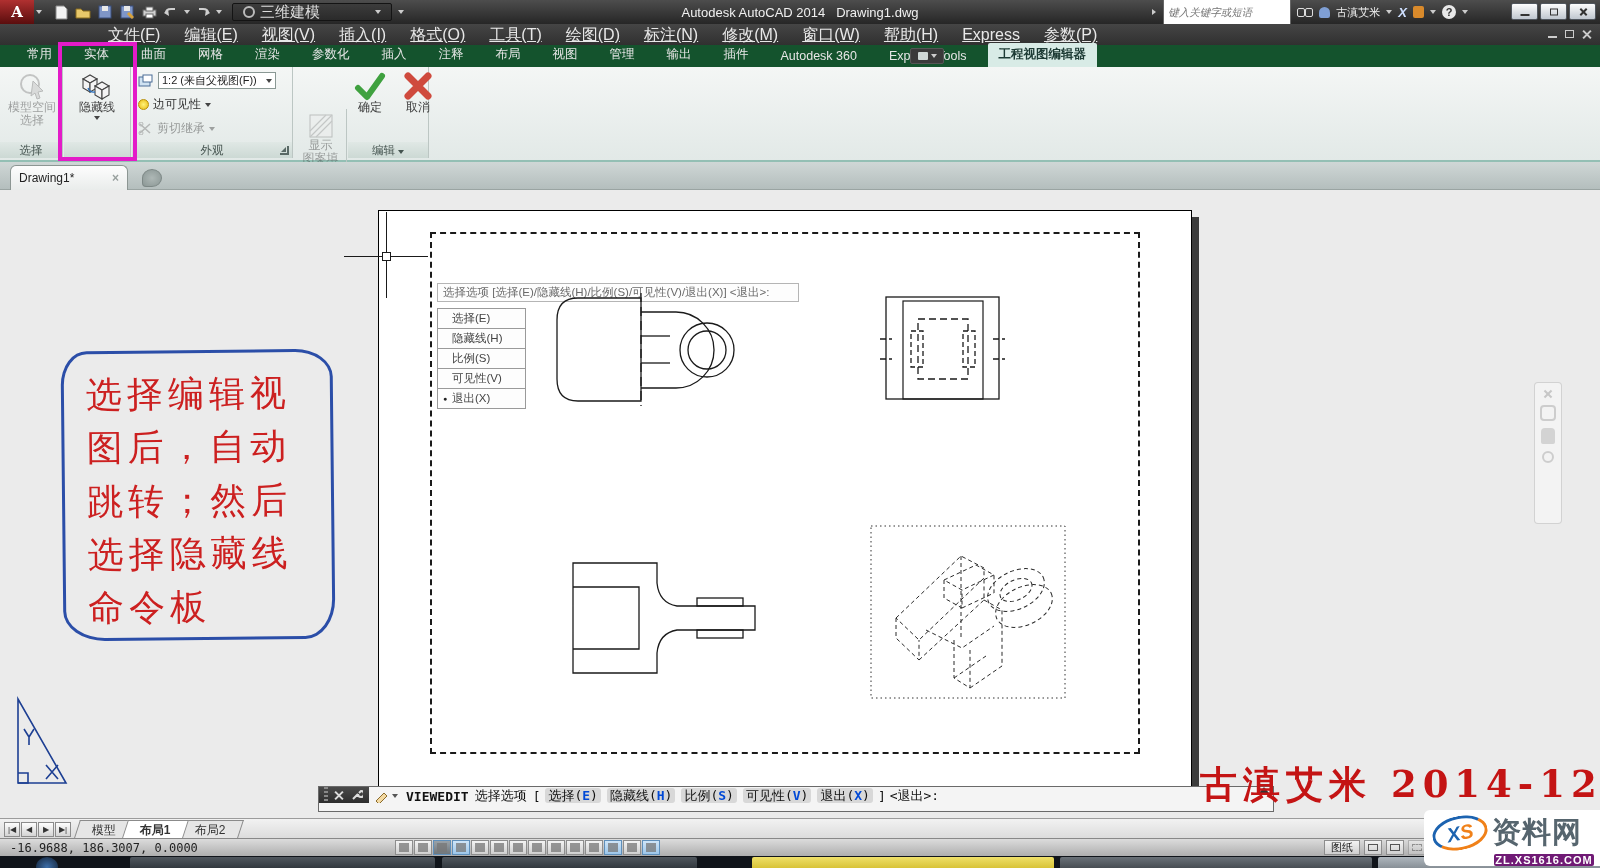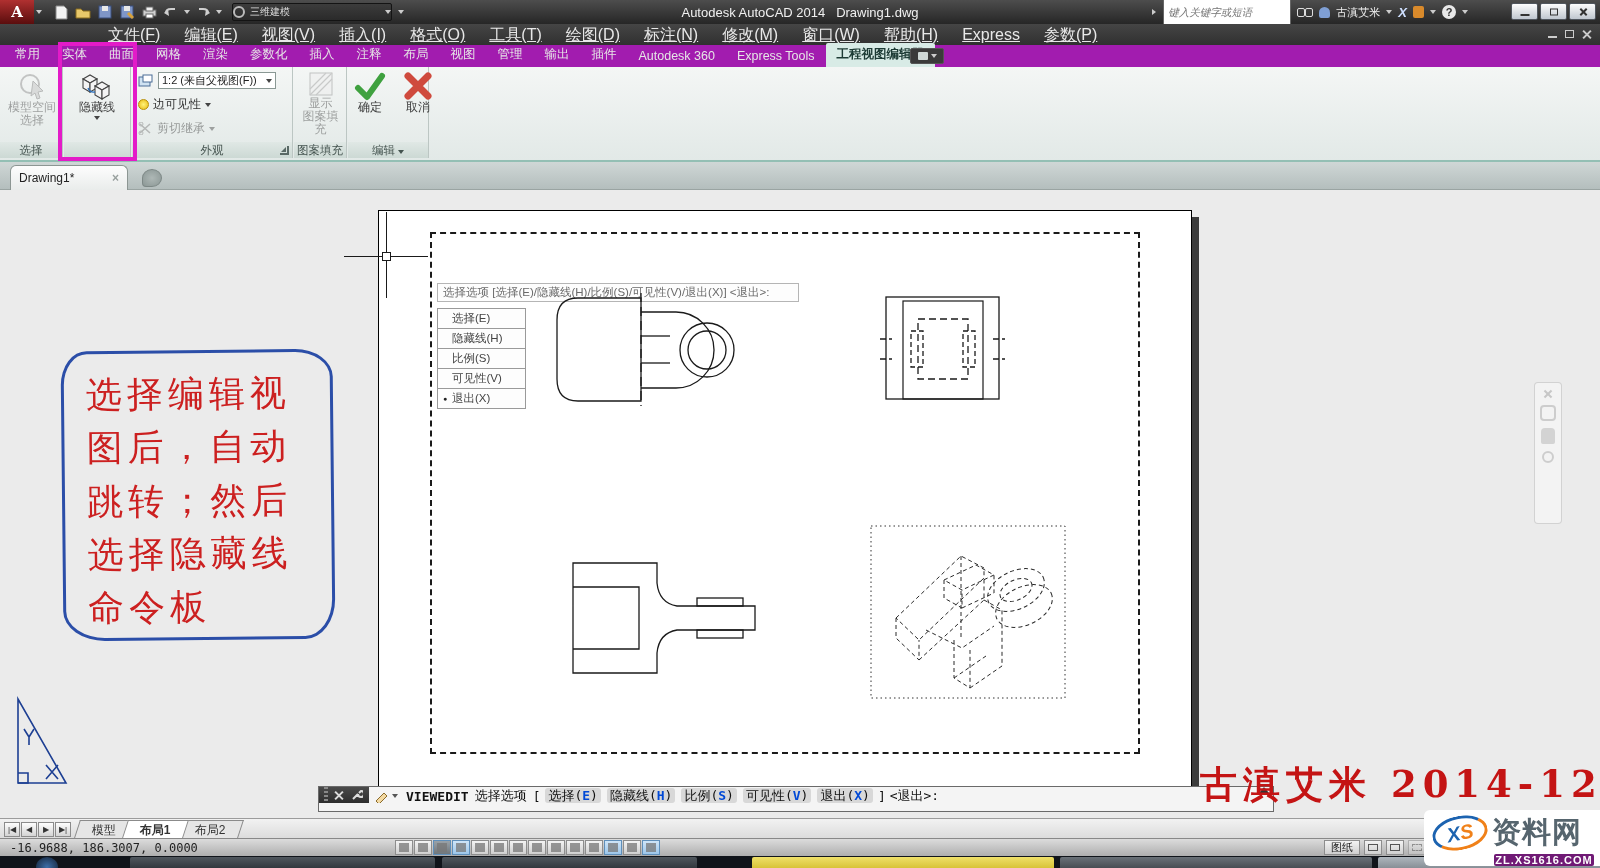--- a/index.html
+++ b/index.html
@@ -10,22 +10,22 @@
   
   .titlebar { position:absolute; top:0; left:0; width:1600px; height:24px;
     background:linear-gradient(#4d4d4d,#262626); display:flex; align-items:center; color:#e8e8e8; }
   .logo { width:34px; height:24px; background:linear-gradient(#b03030,#5a0d0d); clip-path:polygon(0 0,100% 0,100% 100%,0 100%);
     display:flex; align-items:center; justify-content:center; font-weight:bold; font-size:15px; color:#fff; }
   .logo span { font-family:"DejaVu Serif",serif; }
   .qat { display:flex; align-items:center; gap:4px; margin-left:10px; }
   .qat-btn { width:18px; height:18px; display:flex; align-items:center; justify-content:center; }
   .qat-btn svg { display:block; }
   .caret { width:0; height:0; border-left:3px solid transparent; border-right:3px solid transparent; border-top:4px solid #ccc; display:inline-block; }
-  .workspace { display:flex; align-items:center; gap:5px; margin-left:10px; height:18px; padding:0 0;
-    background:linear-gradient(#3c3c3c,#2a2a2a); border:1px solid #141414; border-radius:2px; font-size:10px; color:#ddd; width:160px; }
+  .workspace { display:flex; align-items:center; gap:5px; margin-left:10px; height:18px; padding:0 10px;
+    background:linear-gradient(#3c3c3c,#2a2a2a); border:1px solid #141414; border-radius:2px; font-size:15px; color:#ddd; width:160px; }
   .workspace .gear { width:12px; height:12px; border:2px solid #bbb; border-radius:50%; position:relative; }
   .title-center { position:absolute; left:0; right:0; text-align:center; font-size:13px; color:#f0f0f0; pointer-events:none; }
   .infocenter { position:absolute; right:132px; display:flex; align-items:center; gap:6px; height:24px; }
   .ic-search { width:128px; height:32px; background:#fff; border:1px solid #666; font-size:10.5px; font-style:italic; color:#888; padding:0 4px; }
   .binocs { display:flex; }
   .binocs i { width:8px; height:9px; border:1.5px solid #ddd; border-radius:2px; display:block; }
   .person { width:11px; height:11px; background:#7f9fd4; border-radius:50% 50% 20% 20%; }
   .ic-user { font-size:11px; color:#eee; }
   .xlogo { color:#cfe0ff; font-weight:bold; font-style:italic; font-size:13px; }
   .dl { width:11px; height:12px; background:#d98a2b; border-radius:2px; }
@@ -45,40 +45,40 @@
   .menu-item { color:#e8e8e8; font-size:16px; padding:0 12px; height:21px; line-height:21px;text-decoration:underline; }
   .doc-winbtns { position:absolute; right:8px; top:28px; display:flex; gap:8px; }
   .doc-winbtns i { display:block; }
   .dw-min { width:9px; height:2px; background:#ccc; margin-top:8px; }
   .dw-res { width:9px; height:8px; border:1.5px solid #ccc; margin-top:2px; }
   .dw-x { position:relative; width:10px; height:10px; margin-top:1px; }
   .dw-x:before,.dw-x:after { content:""; position:absolute; left:4px; top:0; width:2px; height:11px; background:#ccc; }
   .dw-x:before { transform:rotate(45deg);} .dw-x:after { transform:rotate(-45deg);}
 
   
-  .tabrow { position:absolute; top:45px; left:0; width:1600px; height:22px; background:#a21caf; display:flex; align-items:flex-end; padding-left:4px; }
+  .tabrow { position:absolute; top:45px; left:0; width:1600px; height:22px; background:#14532d; display:flex; align-items:flex-end; padding-left:16px;gap:10px; }
   .ribbon-tab { color:#e6e6e6; font-size:12.5px; padding:3px 11px 4px; white-space:nowrap; }
   .ribbon-tab.active { background:#d8ebe6; color:#1d3b35; font-weight:bold; border-radius:2px 2px 0 0; }
   .panelmode-btn { margin-left:10px; margin-bottom:3px; width:34px; height:16px; background:#3a3a3a; border:1px solid #555;
     border-radius:2px; display:flex; align-items:center; justify-content:center; gap:3px; }
   .panelmode-btn b { width:10px; height:8px; background:#cfd8d6; display:block; border-radius:1px; }
 
   
   .ribbon { position:absolute; top:67px; left:0; width:1600px; height:95px;
     background:linear-gradient(#f4f6f5,#e2e9e7); border-bottom:2px solid #93bfb4; }
   .panel { position:absolute; top:0; height:91px; border-right:1px solid #bcc6c3; }
   .panel-footer { position:absolute; bottom:0; left:0; right:0; height:16px; background:linear-gradient(#e0e8e5,#ccd9d4);
     font-size:11.5px; color:#44534f; text-align:center; line-height:16px; }
   .bigbtn { position:absolute; top:4px; display:flex; flex-direction:column; align-items:center; font-size:12px; color:#3c3c3c; }
   .bigbtn .lbl { line-height:13px; text-align:center; }
   .disabled { opacity:.45; filter:grayscale(1); }
   .p-select { left:0; width:63px; }
   .p-hl { left:64px; width:67px; }
   .p-appear { left:132px; width:161px; }
-  .p-hatch { left:294px; width:53px; }
+  .p-hatch { left:294px; width:53px;margin-top:42px; }
   .p-edit { left:348px; width:81px; }
   .row-ctl { position:absolute; left:6px; display:flex; align-items:center; gap:4px; font-size:12px; color:#333; }
   .scalebox { width:118px; height:17px; background:#fff; border:1px solid #8a9894; font-size:11px; color:#222;
     display:flex; align-items:center; padding:0 3px; justify-content:space-between; }
   .dcaret { width:0; height:0; border-left:3.5px solid transparent; border-right:3.5px solid transparent; border-top:4.5px solid #444; display:inline-block; }
   .bulb { width:11px; height:11px; background:radial-gradient(#fff37a,#e8b90f); border-radius:50%; border:1px solid #b99008; }
   .launcher { position:absolute; right:3px; bottom:3px; width:9px; height:9px; border-right:2px solid #5a6a66; border-bottom:2px solid #5a6a66; }
   .launcher:after { content:""; position:absolute; right:1px; bottom:1px; border-top:5px solid transparent; border-right:5px solid #5a6a66; }
 
   

